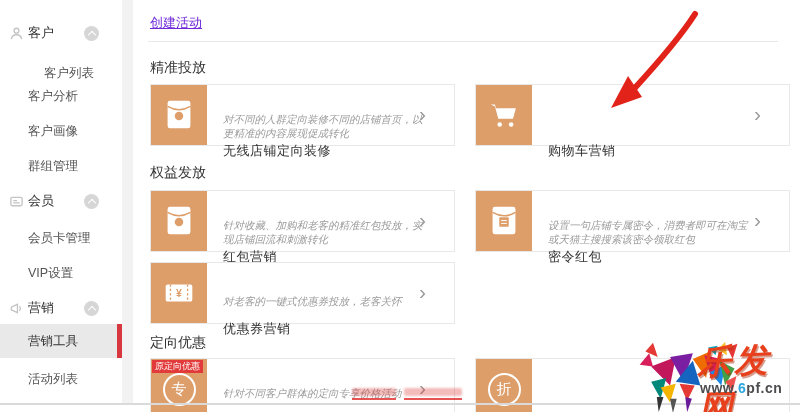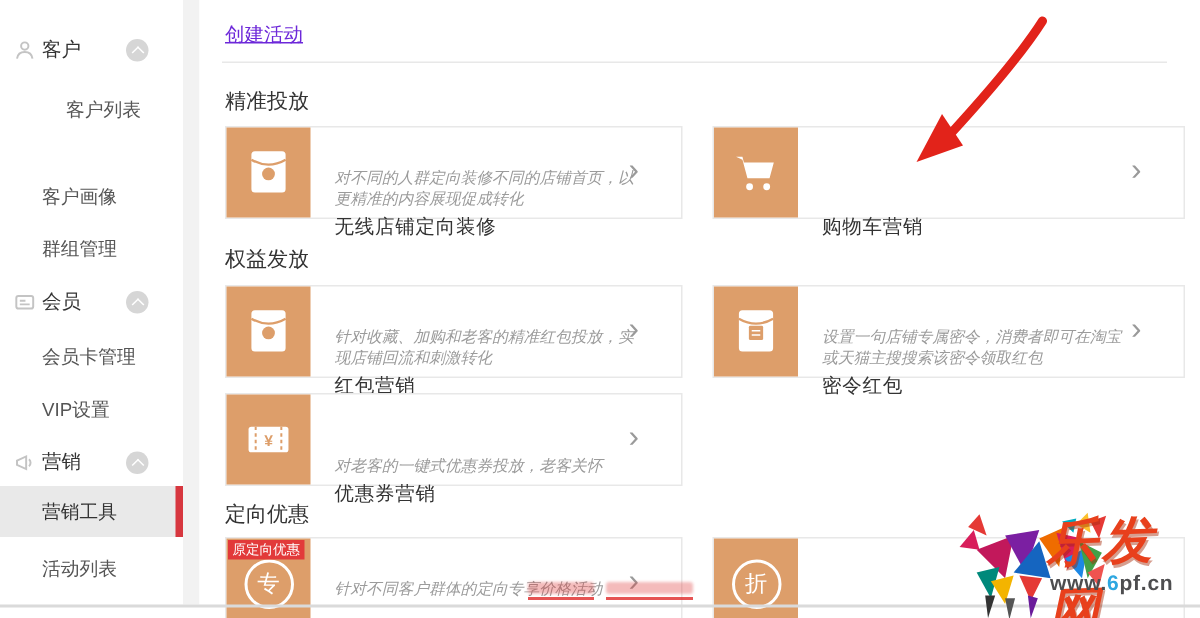--- a/index.html
+++ b/index.html
@@ -32,21 +32,21 @@
 
   .card { position:absolute; height:62px; background:#fff; border:1px solid #e8e8e8; cursor:pointer; }
   .card.cL { left:17px; width:305px; }
   .card.cR { left:342px; width:315px; }
   .r1 { top:84px; } .r2 { top:190px; } .r2b { top:262px; } .r3 { top:358px; }
   .tile { position:absolute; left:0; top:0; width:56px; height:60px; background:#dd9e6a;
     display:flex; align-items:center; justify-content:center; }
   .tile svg { width:38px; height:38px; display:block; }
   .card-title { position:absolute; left:72px; top:9px; font-size:13px; color:#333; letter-spacing:0.5px;margin-top:48px; }
   .card-desc { position:absolute; left:72px; top:27px; width:205px; font-size:10.5px; color:#9b9b9b; line-height:14px;font-style:italic; }
-  .card-desc.one { top:41px; }
+  .card-desc.one { top:31px; }
   .chev { position:absolute; right:28px; top:17px; font-size:21px; color:#9a9a9a; font-weight:400; }
   .badge { position:absolute; left:1px; top:1px; background:#e23a3a; color:#fff; font-size:9px;
     padding:2px 3px; line-height:1; z-index:3; }
   .circle-icon { width:33px; height:33px; border:2.5px solid #fff; border-radius:50%;
     display:flex; align-items:center; justify-content:center; color:#fff; font-size:15px; }
 
   
   .arrow-svg { position:absolute; left:595px; top:8px; width:110px; height:110px; z-index:6; pointer-events:none; }
 
   
@@ -79,20 +79,23 @@
         <svg viewBox="0 0 16 16" fill="none" stroke="currentColor" stroke-width="1.4">
           <circle cx="8" cy="5" r="2.6"></circle>
             <path d="M2.5 14 C3 10.5 5.2 9.3 8 9.3 C10.8 9.3 13 10.5 13.5 14"></path>
         </svg>
       </span>
       <span class="grp-label">客户</span>
       <span class="toggle"></span>
     </div>
     <div class="side-row" style="top:60px;margin-left:16px;">
       <span class="itm-label">客户列表</span>
+    </div>
+    <div class="side-row" style="top:83px;">
+      <span class="itm-label">客户分析</span>
     </div>
     <div class="side-row" style="top:118px;">
       <span class="itm-label">客户画像</span>
     </div>
     <div class="side-row" style="top:153px;">
       <span class="itm-label">群组管理</span>
     </div>
 
     <div class="side-row" style="top:188px;">
       <span class="grp-icon">

